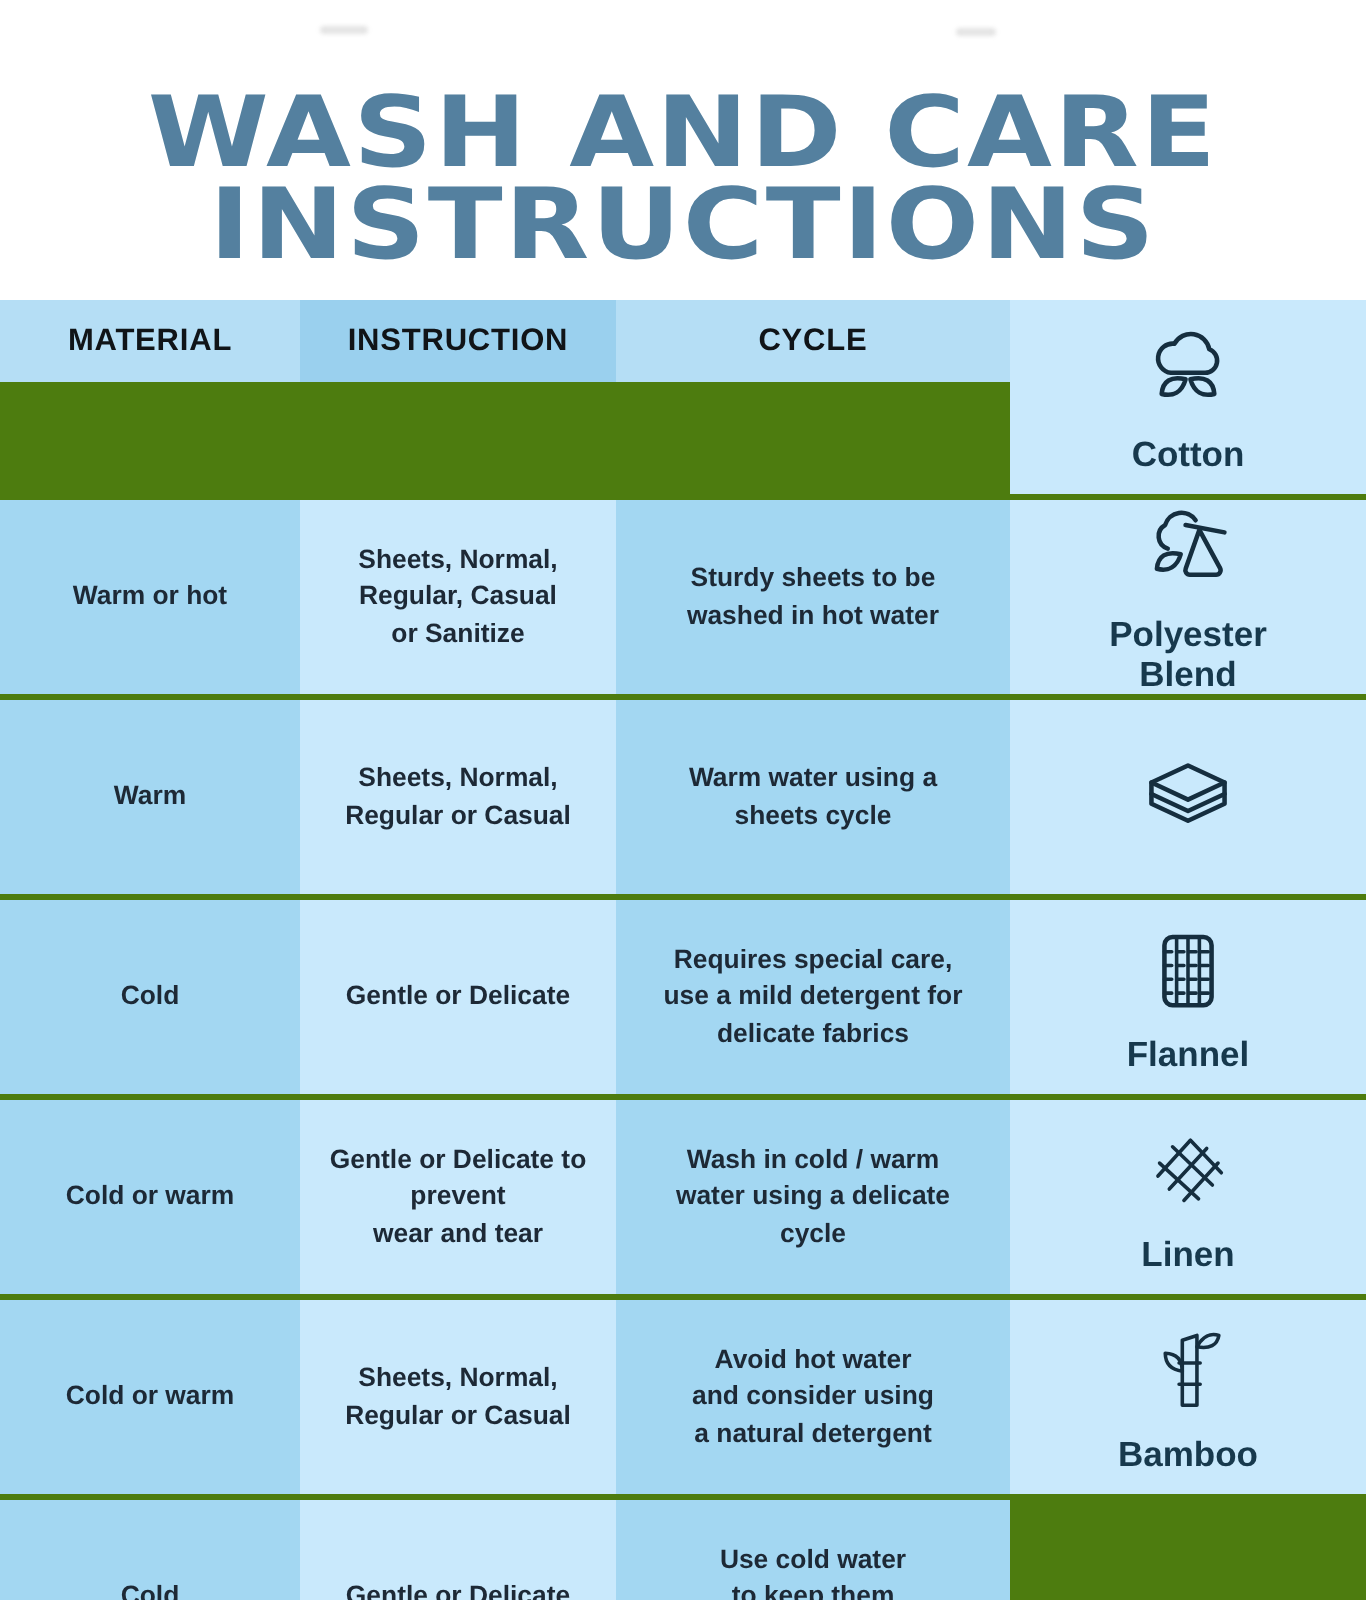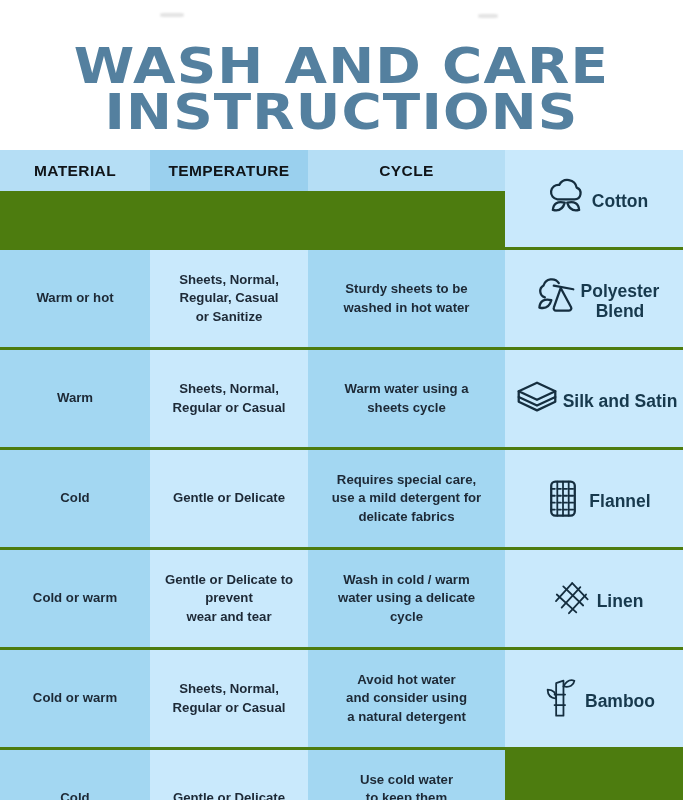--- a/index.html
+++ b/index.html
@@ -28,21 +28,21 @@
   }
   .hcell{height:41px;display:flex;align-items:center;justify-content:center;}
   .hcell .hdr{font-size:15.5px;font-weight:700;color:#101418;letter-spacing:.4px;}
   .hlight{background:#b5def5;}
   .hdark{background:#9ad0ee;}
 
   .cell{height:97px;display:flex;align-items:center;justify-content:center;text-align:center;}
   .light{background:#c9e9fc;justify-content:center;}
   .dark{background:#a3d7f2;}
 
-  .mat{flex-direction:row;}
+  .mat{flex-direction:column;}
   .mat svg{display:block;}
   .mat-label{
     margin-top:6px;font-size:17.5px;font-weight:700;color:#17394d;
     line-height:1.12;white-space:pre-line;
   }
   .body-text{
     font-size:13.2px;font-weight:600;color:#1d2936;line-height:1.38;
     white-space:pre-line;padding:0 2px;
   }
   .icon{stroke:#152e3f;fill:none;stroke-width:2.8;stroke-linecap:round;stroke-linejoin:round;}
@@ -58,21 +58,21 @@
   <span class="line">WASH AND CARE</span>
   <span class="line">INSTRUCTIONS</span>
 </div>
 
 <div class="table">
 
   <div class="hcell hlight">
     <span class="hdr">MATERIAL</span>
   </div>
   <div class="hcell hdark">
-    <span class="hdr">TEMPERATURE</span>
+    <span class="hdr">INSTRUCTION</span>
   </div>
   <div class="hcell hlight">
     <span class="hdr">CYCLE</span>
   </div>
 
   <div class="cell light mat">
     <svg class="icon" width="52" height="52" viewBox="0 0 64 64">
       <path d="M21.5 32.5h21a7.5 7.5 0 0 0 2.6-14.5 11.5 11.5 0 0 0-21.4-3.4A9 9 0 0 0 21.5 32.5z"></path>
       <path d="M30.5 36.5c-2.2 7.8-7.6 10.8-14.7 9 .6-7.9 5.8-11.2 14.7-9z"></path>
       <path d="M33.5 36.5c2.2 7.8 7.6 10.8 14.7 9-.6-7.9-5.8-11.2-14.7-9z"></path>
@@ -113,21 +113,20 @@
     <span class="body-text">Warm water using a
 sheets cycle</span>
   </div>
 
   <div class="cell light mat">
     <svg class="icon" width="52" height="52" viewBox="0 0 64 64">
       <path d="M9.5 22.5 32 12l22.5 10.5L32 33z"></path>
       <path d="M9.5 29.5 32 40l22.5-10.5"></path>
       <path d="M9.5 22.5v13L32 46l22.5-10.5v-13"></path>
     </svg>
-    <span class="mat-label">Silk and Satin</span>
   </div>
   <div class="cell dark">
     <span class="body-text">Cold</span>
   </div>
   <div class="cell light">
     <span class="body-text">Gentle or Delicate</span>
   </div>
   <div class="cell dark">
     <span class="body-text">Requires special care,
 use a mild detergent for

